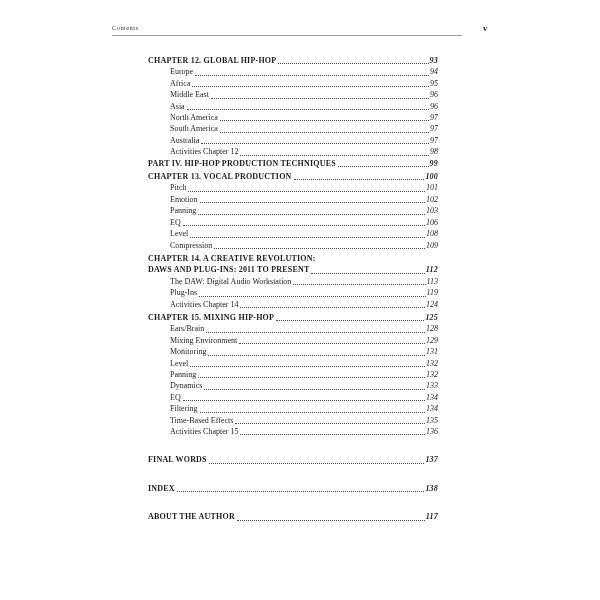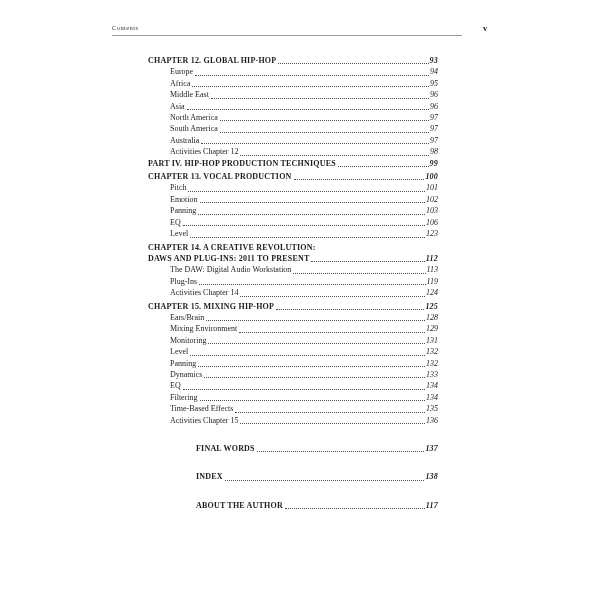--- a/index.html
+++ b/index.html
@@ -29,21 +29,21 @@
   .toc{
     position:absolute;
     left:148px;top:55px;width:290px;
     font-size:8px;
     line-height:11.4px;
   }
   .entry.chapter,.entry.part,.entry.end{font-weight:bold;letter-spacing:.2px;}
   .entry.item .row{padding-left:22px;}
   .gap-part{}
   .gap-chapter{margin-top:2px;}
-  .gap-end{margin-top:17px;margin-left:48px;}
+  .gap-end{margin-top:17px;}
   .row{display:flex;align-items:flex-end;}
   .label{white-space:nowrap;}
   .label-line{white-space:nowrap;}
   .leader{
     flex:1;
     min-width:8px;
     border-bottom:1px dotted #4a4a4a;
     margin:0 1px 2px 2px;
   }
   .pagenum{white-space:nowrap;font-style:italic;}
@@ -157,21 +157,28 @@
         <div class="row">
           <span class="label">EQ</span>
           <span class="leader"></span>
           <span class="pagenum">106</span>
         </div>
       </div>
       <div class="entry item">
         <div class="row">
           <span class="label">Level</span>
           <span class="leader"></span>
-          <span class="pagenum">123</span>
+          <span class="pagenum">108</span>
+        </div>
+      </div>
+      <div class="entry item">
+        <div class="row">
+          <span class="label">Compression</span>
+          <span class="leader"></span>
+          <span class="pagenum">109</span>
         </div>
       </div>
       <div class="entry chapter gap-chapter">
         <div class="label-line">CHAPTER 14. A CREATIVE REVOLUTION:</div>
         <div class="row">
           <span class="label">DAWS AND PLUG-INS: 2011 TO PRESENT</span>
           <span class="leader"></span>
           <span class="pagenum">112</span>
         </div>
       </div>

